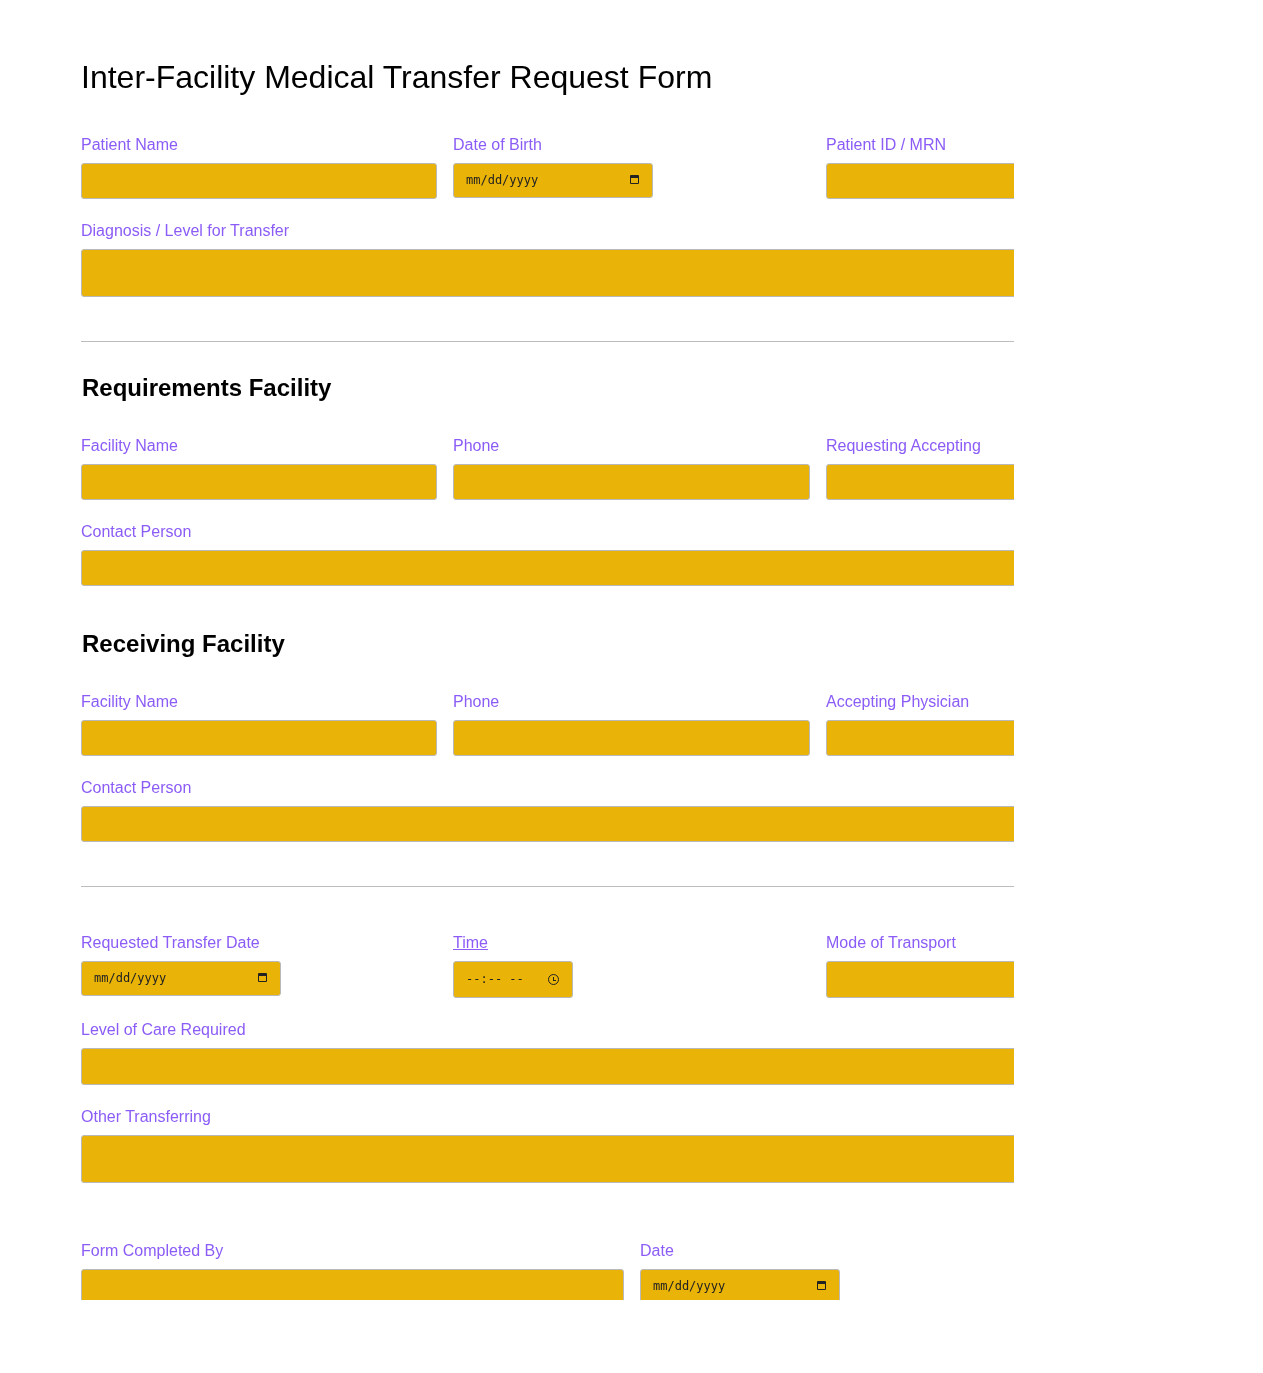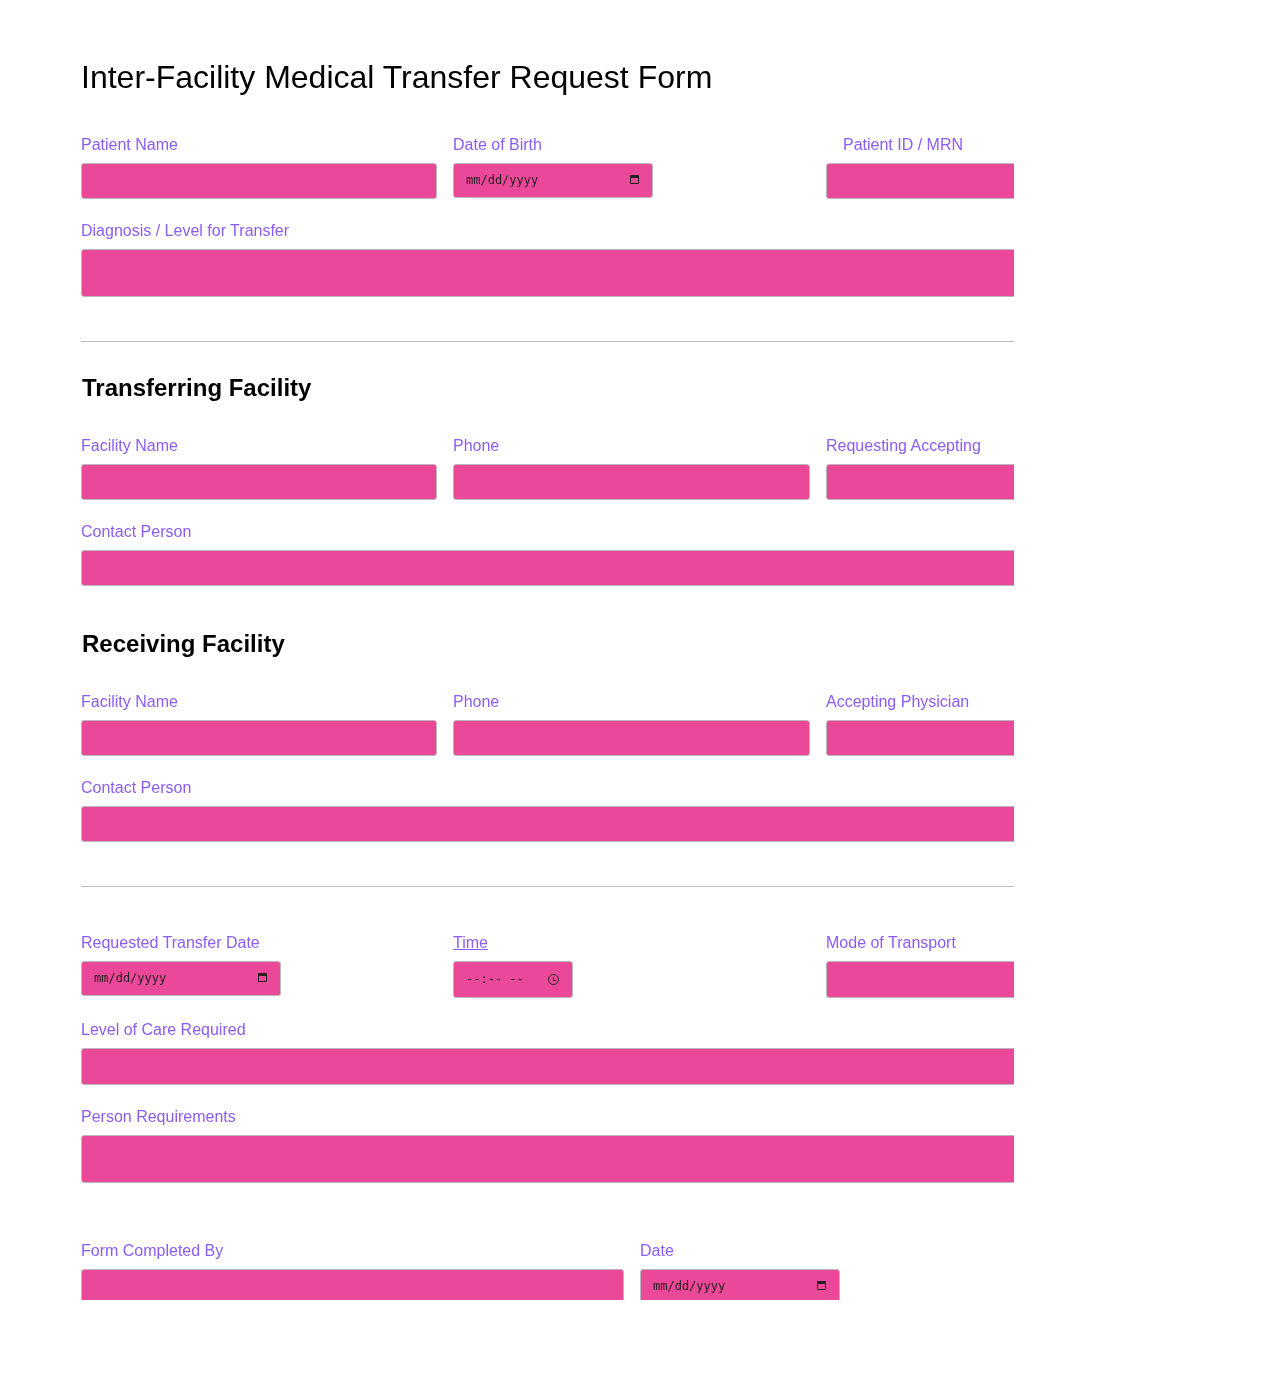--- a/index.html
+++ b/index.html
@@ -14,21 +14,21 @@
     position: absolute; top: 59px; left: 0; white-space: nowrap;
   }
   h2 {
     font-size: 24px; font-weight: bold; margin: 0; position: absolute; left: 1px; white-space: nowrap;
   }
   .label {
     position: absolute; font-size: 16px; white-space: nowrap; color: #8b5cf6;
   }
   .field {
     position: absolute; box-sizing: border-box; height: 36px;
-    border: 1px solid #b9b9b9; border-radius: 3px; background: #ec4899;
+    border: 1px solid #b9b9b9; border-radius: 3px; background: #eab308;
   }
   .ta { height: 48px; }
   .resize {
     position: absolute; right: 2px; bottom: 2px; width: 8px; height: 8px;
     background: linear-gradient(135deg, transparent 45%, #999 46%, #999 52%, transparent 53%, transparent 70%, #999 71%, #999 77%, transparent 78%);
   }
   .date { width: 200px; height: 35px; }
   .date .ph, .time .ph {
     position: absolute; left: 12px; top: 9px; font-family: "DejaVu Sans Mono", monospace; font-size: 12px; color: #222;
   }
@@ -62,31 +62,31 @@
 
   <div class="label" style="left:0;top:136px;">Patient Name</div>
   <div class="field" style="left:0;top:163px;width:356px;"></div>
 
   <div class="label" style="left:372px;top:136px;">Date of Birth</div>
   <div class="field date" style="left:372px;top:163px;">
     <span class="ph">mm/dd/yyyy</span>
     <span class="cal-icon"></span>
   </div>
 
-  <div class="label" style="left:745px;top:136px;margin-left:17px;">Patient ID / MRN</div>
+  <div class="label" style="left:745px;top:136px;">Patient ID / MRN</div>
   <div class="field" style="left:745px;top:163px;width:356px;"></div>
 
   <div class="label" style="left:0;top:222px;">Diagnosis / Level for Transfer</div>
   <div class="field ta" style="left:0;top:249px;width:1101px;">
     <span class="resize"></span>
   </div>
 
   <div class="hr" style="top:341px;"></div>
 
-  <h2 style="top:374px;">Transferring Facility</h2>
+  <h2 style="top:374px;">Requirements Facility</h2>
 
   <div class="label" style="left:0;top:437px;">Facility Name</div>
   <div class="field" style="left:0;top:464px;width:356px;"></div>
 
   <div class="label" style="left:372px;top:437px;">Phone</div>
   <div class="field" style="left:372px;top:464px;width:357px;"></div>
 
   <div class="label" style="left:745px;top:437px;">Requesting Accepting</div>
   <div class="field" style="left:745px;top:464px;width:356px;"></div>
 
@@ -124,21 +124,21 @@
   <div class="label" style="left:745px;top:934px;">Mode of Transport</div>
   <div class="field select" style="left:745px;top:961px;width:356px;">
     <span class="chev-icon"></span>
   </div>
 
   <div class="label" style="left:0;top:1021px;">Level of Care Required</div>
   <div class="field select" style="left:0;top:1048px;width:1101px;">
     <span class="chev-icon"></span>
   </div>
 
-  <div class="label" style="left:0;top:1108px;">Person Requirements</div>
+  <div class="label" style="left:0;top:1108px;">Other Transferring</div>
   <div class="field ta" style="left:0;top:1135px;width:1101px;">
     <span class="resize"></span>
   </div>
 
   <div class="label" style="left:0;top:1242px;">Form Completed By</div>
   <div class="field" style="left:0;top:1269px;width:543px;"></div>
 
   <div class="label" style="left:559px;top:1242px;">Date</div>
   <div class="field date" style="left:559px;top:1269px;">
     <span class="ph">mm/dd/yyyy</span>

